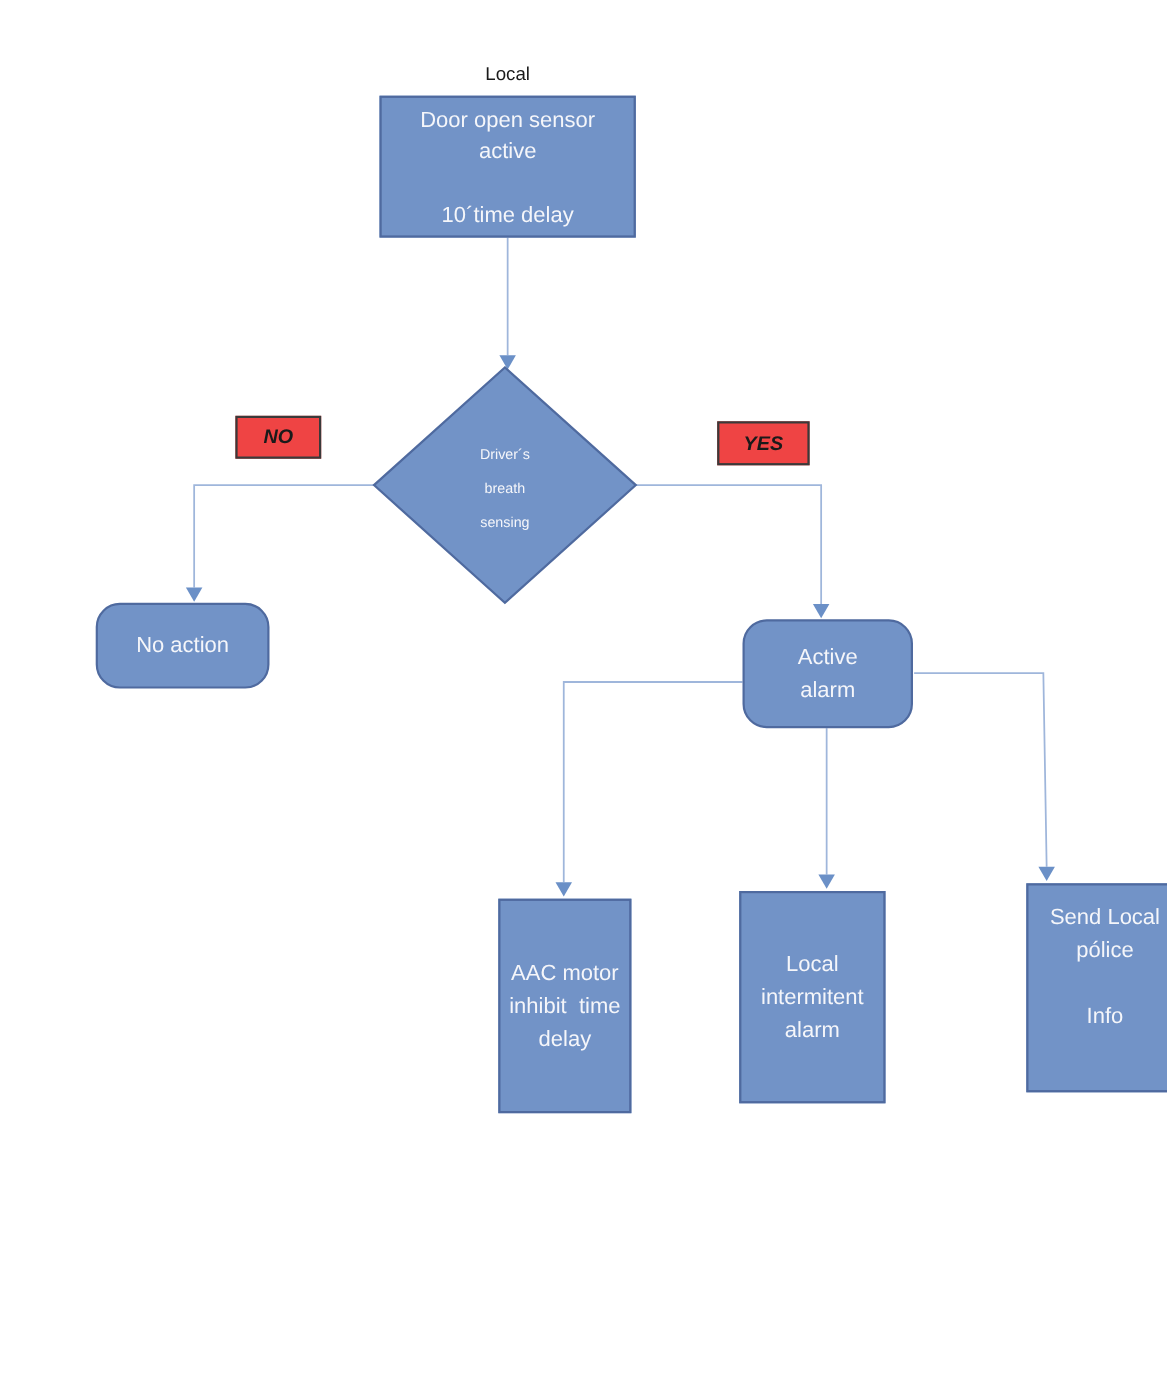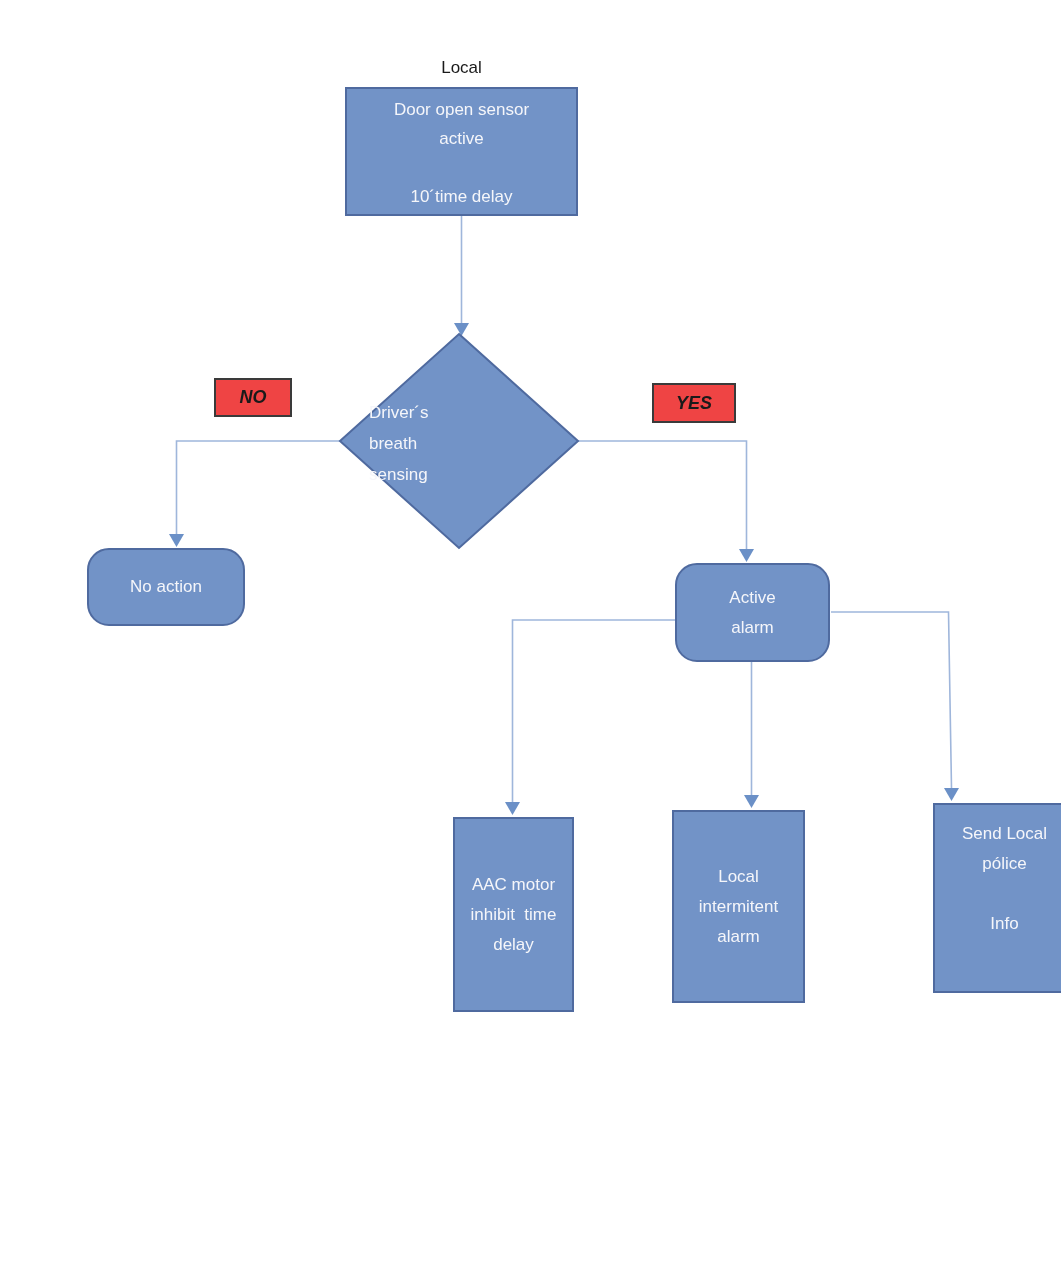--- a/index.html
+++ b/index.html
@@ -21,21 +21,21 @@
     overflow:hidden;
   }
   .connector-layer{position:absolute;left:0;top:0;z-index:1;}
   .node{
     position:absolute;z-index:2;
     background:var(--node_fill);
     border:2px solid var(--node_border);
     color:var(--node_text);
     display:flex;align-items:center;justify-content:center;
     text-align:center;
-    font-size:17px;line-height:30px;
+    font-size:20px;line-height:30px;
     box-sizing:border-box;
   }
   .node span{white-space:pre-wrap;}
   .rounded{border-radius:22px;}
   .start-box{line-height:29px;padding-top:2px;}
   .police-box{padding-bottom:38px;}
   .flow-label{
     position:absolute;z-index:3;
     background:#ef4444;
     border:2px solid var(--label_border);
@@ -46,22 +46,22 @@
   }
   .title-label{
     position:absolute;z-index:3;
     color:var(--label_text);
     font-size:17px;
     text-align:center;
   }
   .diamond-text{
     position:absolute;z-index:3;
     color:var(--node_text);
-    font-size:17px;line-height:31px;
-    text-align:left;
+    font-size:13px;line-height:31px;
+    text-align:center;
     white-space:pre-wrap;
   }
 </style>
 </head>
 <body>
 
 <div class="canvas">
 
   <svg class="connector-layer" width="1061" height="1271" viewBox="0 0 1061 1271">
 

